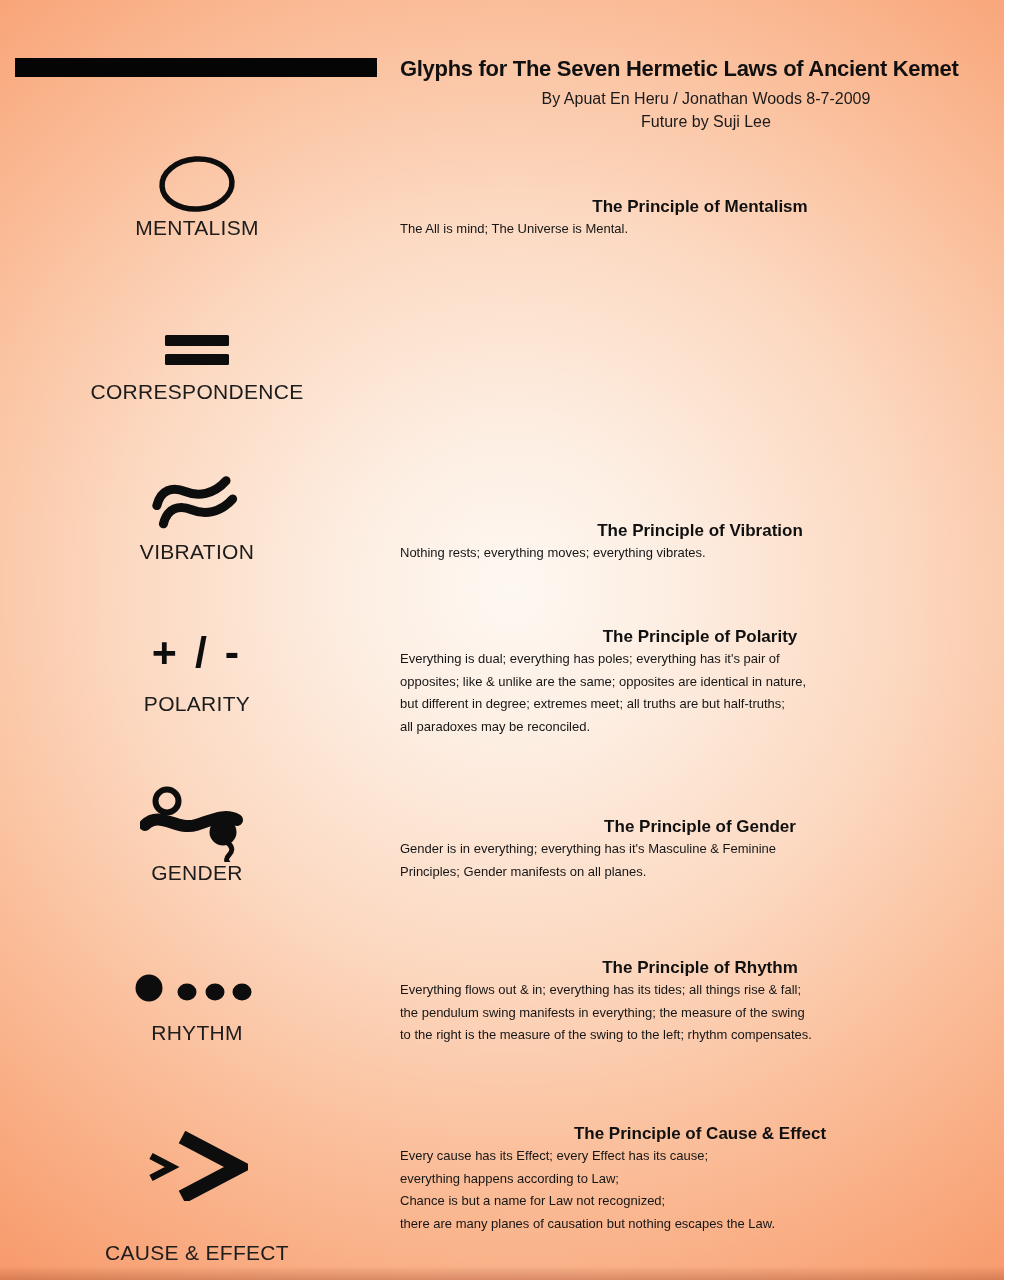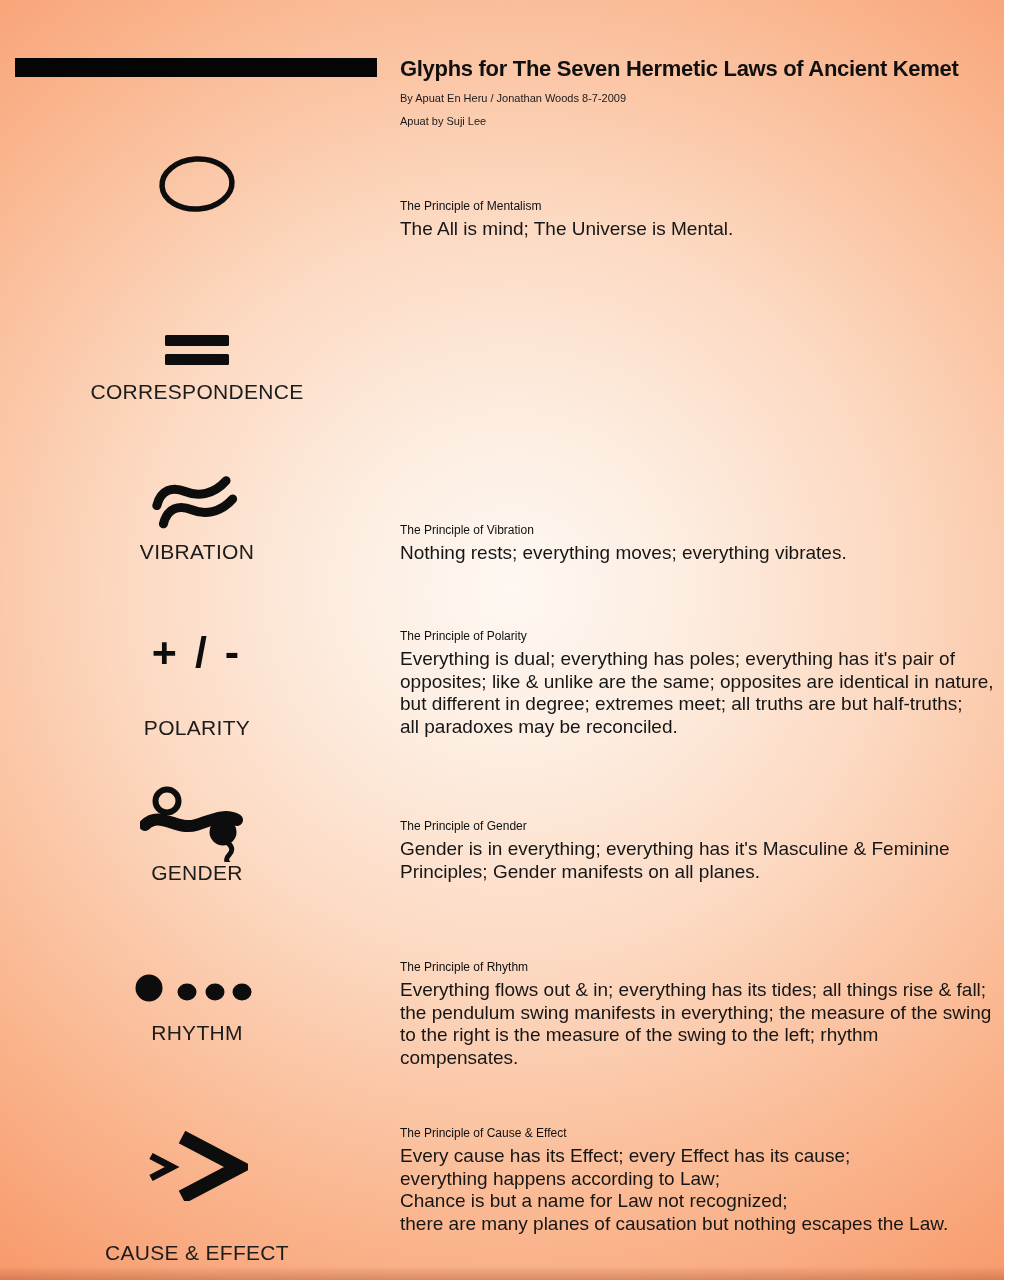--- a/index.html
+++ b/index.html
@@ -9,51 +9,52 @@
     background:
       linear-gradient(to top, rgba(140,55,25,.30), rgba(140,55,25,0) 14px),
       radial-gradient(ellipse 115% 88% at 51% 46%,
         #fef8f2 0%, #fdeee2 14%, #fcd8c0 34%, #fab993 55%,
         #f89c6e 74%, #f68c5d 88%, #f48250 100%);
     color:#141414;
   }
   .topbar{position:absolute;left:15px;top:58px;width:362px;height:19px;background:#050505;}
   .hdr{position:absolute;left:400px;top:55px;width:612px;}
   .hdr h1{margin:0;font-size:22px;line-height:27px;font-weight:bold;letter-spacing:-.3px;color:#101010;}
-  .credit{font-size:11px;line-height:23px;color:#1a1a1a;}
+  .credit{font-size:16px;line-height:23px;color:#1a1a1a;text-align:center;}
   .credit.first{margin-top:5px;}
   .italic{font-style:italic;}
   .book{text-decoration:underline;text-underline-offset:2px;}
   .glyph{position:absolute;left:40px;width:314px;text-align:center;}
   .glyph svg{display:inline-block;}
   .glyph-label{position:absolute;left:40px;width:314px;text-align:center;
     font-size:21px;letter-spacing:.3px;color:#1c1c1c;}
   .ptext{position:absolute;left:400px;width:600px;}
-  .ptext .heading{font-size:12px;font-weight:normal;line-height:23px;color:#101010;}
-  .ptext .body{font-size:19px;line-height:22.5px;white-space:pre-line;color:#161616;}
+  .ptext .heading{font-size:17px;font-weight:bold;line-height:23px;color:#101010;text-align:center;}
+  .ptext .body{font-size:13px;line-height:22.5px;white-space:pre-line;color:#161616;}
   .polarity-glyph{font-size:43px;font-weight:bold;letter-spacing:3px;line-height:44px;color:#0d0d0d;}
 </style>
 </head>
 <body>
 
 <div class="canvas">
 
   <div class="topbar"></div>
 
   <div class="hdr">
     <h1>Glyphs for The Seven Hermetic Laws of Ancient Kemet</h1>
     <div class="credit first">By Apuat En Heru / Jonathan Woods 8-7-2009</div>
-    <div class="credit">Apuat by Suji Lee</div>
+    <div class="credit">Future by Suji Lee</div>
   </div>
 
   <div class="glyph" style="top:154px;">
     <svg width="80" height="60" viewBox="0 0 80 60">
       <ellipse cx="40" cy="30" rx="35" ry="25" fill="none" stroke="#0d0d0d" stroke-width="5.5" transform="rotate(-4 40 30)"></ellipse>
     </svg>
   </div>
+  <div class="glyph-label" style="top:216px;">MENTALISM</div>
   <div class="ptext" style="top:195px;">
     <div class="heading">The Principle of Mentalism</div>
     <div class="body">The All is mind; The Universe is Mental.</div>
   </div>
 
   <div class="glyph" style="top:335px;">
     <svg width="66" height="32" viewBox="0 0 66 32" fill="#0d0d0d">
       <rect x="1" y="0" width="64" height="11" rx="1.5"></rect>
       <rect x="1" y="19" width="64" height="11" rx="1.5"></rect>
     </svg>
@@ -68,21 +69,21 @@
       </g>
     </svg>
   </div>
   <div class="glyph-label" style="top:540px;">VIBRATION</div>
   <div class="ptext" style="top:519px;">
     <div class="heading">The Principle of Vibration</div>
     <div class="body">Nothing rests; everything moves; everything vibrates.</div>
   </div>
 
   <div class="glyph polarity-glyph" style="top:630px;">+ / -</div>
-  <div class="glyph-label" style="top:692px;margin-top:24px;">POLARITY</div>
+  <div class="glyph-label" style="top:692px;">POLARITY</div>
   <div class="ptext" style="top:625px;">
     <div class="heading">The Principle of Polarity</div>
     <div class="body">Everything is dual; everything has poles; everything has it's pair of
 opposites; like &amp; unlike are the same; opposites are identical in nature,
 but different in degree; extremes meet; all truths are but half-truths;
 all paradoxes may be reconciled.</div>
   </div>
 
   <div class="glyph" style="top:784px;">
     <svg width="114" height="78" viewBox="0 0 114 78">

